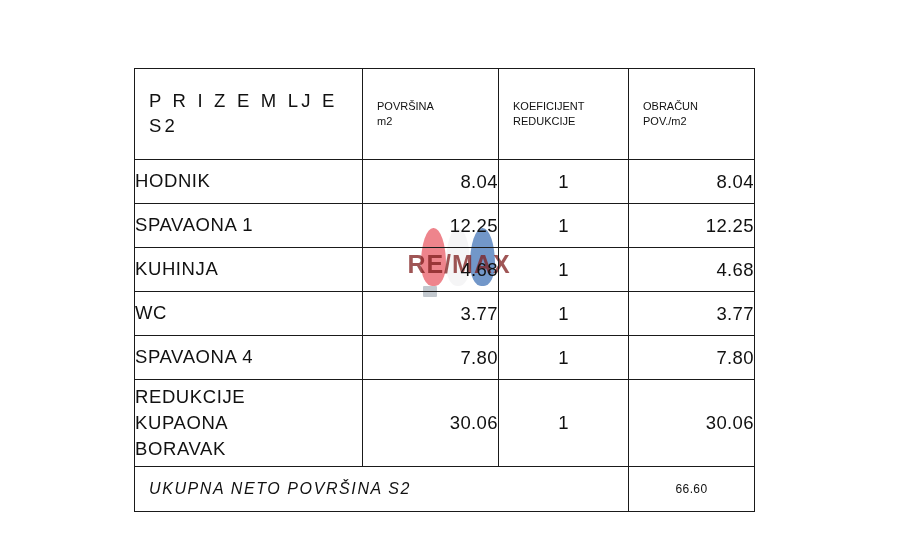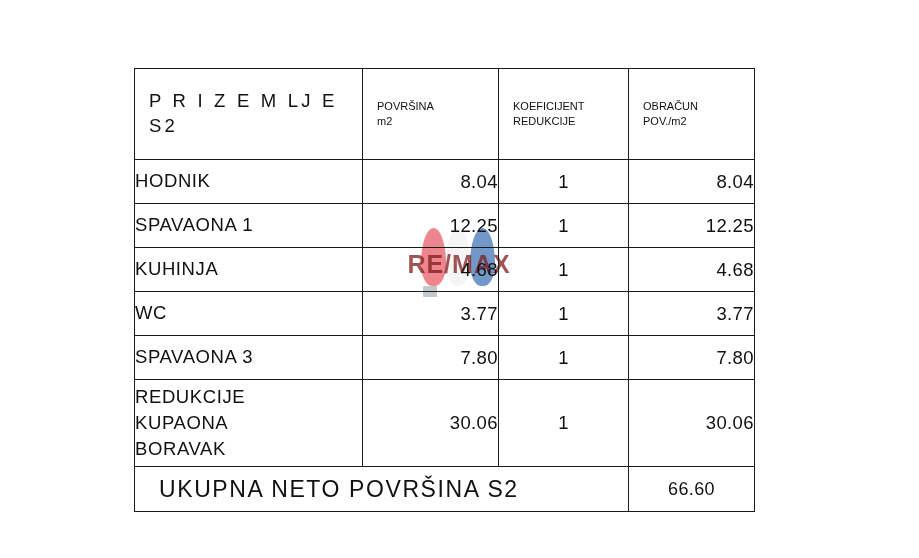--- a/index.html
+++ b/index.html
@@ -136,27 +136,28 @@
     letter-spacing: 0.4px;
   }
   .cell-coef {
     text-align: center;
     font-size: 18.5px;
   }
 
   
   .total td { height: 44px; }
   .total .cell-total-label {
-    padding-left: 24px;
+    padding-left: 14px;
     letter-spacing: 1.6px;
-    font-size: 23px;
+    font-size: 16px;
+    font-style: italic;
   }
   .total .cell-total-value {
     text-align: center;
-    font-size: 18px;
+    font-size: 12px;
     letter-spacing: 0.4px;
   }
 </style>
 </head>
 <body>
 
 <div id="sheet">
 
   <div class="watermark">
     <div class="wm-balloon">
@@ -223,21 +224,21 @@
         </tr>
 
         <tr class="row">
           <td class="cell-name">WC</td>
           <td class="cell-num">3.77</td>
           <td class="cell-coef">1</td>
           <td class="cell-num">3.77</td>
         </tr>
 
         <tr class="row">
-          <td class="cell-name">SPAVAONA  3</td>
+          <td class="cell-name">SPAVAONA  4</td>
           <td class="cell-num">7.80</td>
           <td class="cell-coef">1</td>
           <td class="cell-num">7.80</td>
         </tr>
 
         <tr class="row row-tall">
           <td class="cell-name">
             <div>REDUKCIJE</div>
             <div>KUPAONA</div>
             <div>BORAVAK</div>

